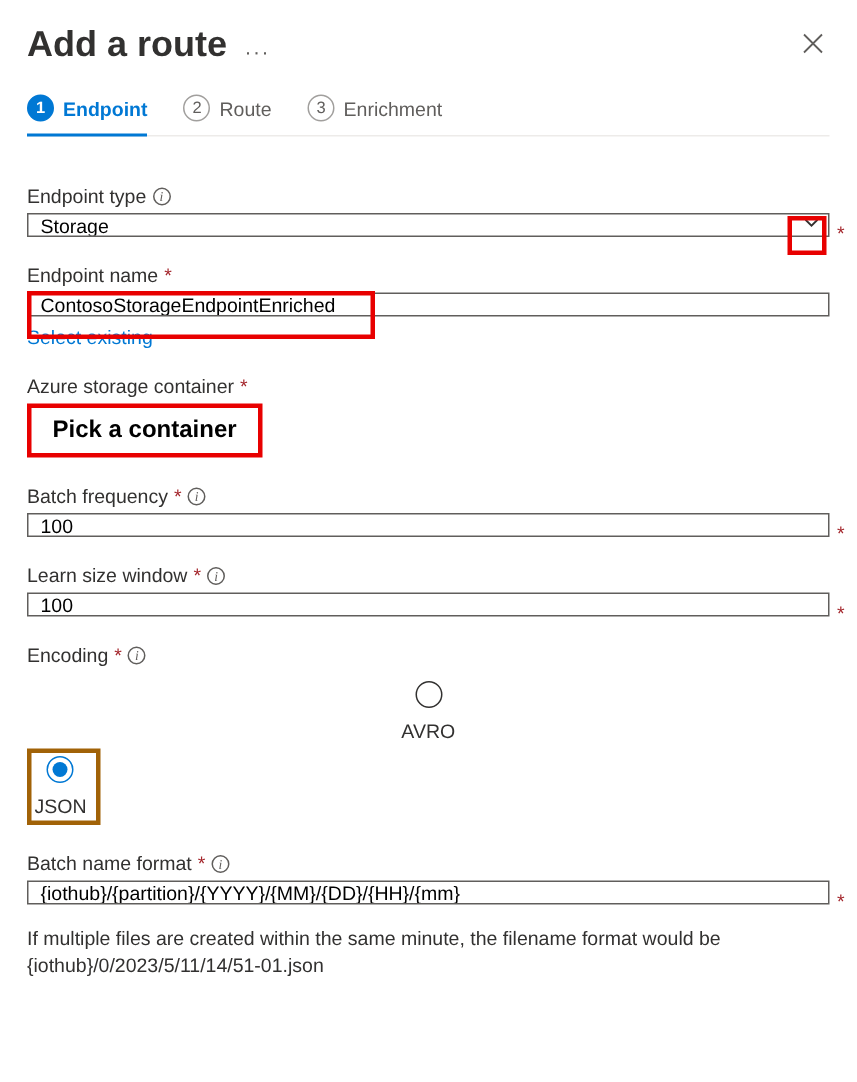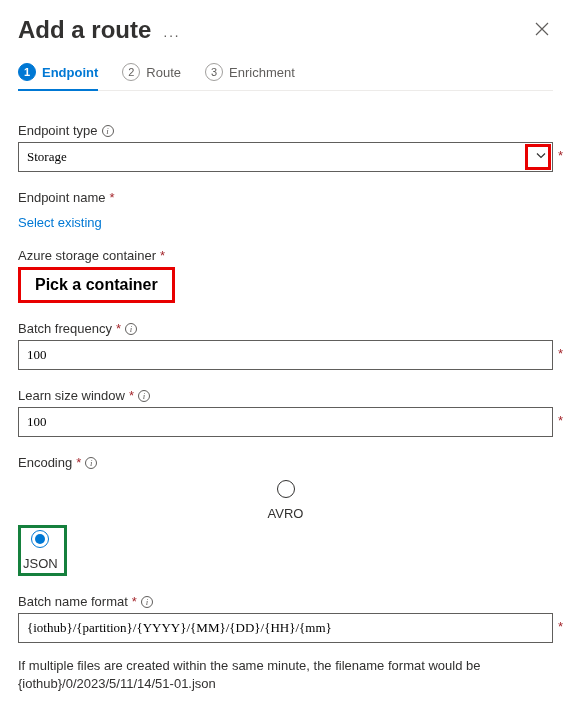--- a/index.html
+++ b/index.html
@@ -25,25 +25,25 @@
     .content { margin-top: 32px; }
     .desc { font-size: 13px; color: #323130; line-height: 1.4; }
     .link { color: #0078d4; text-decoration: none; cursor: pointer; }
     .field { margin-top: 18px; }
     .field-label { font-size: 13px; color: #323130; display: flex; align-items: center; gap: 4px; margin-bottom: 4px; }
     .required { color: #a4262c; }
     .info-icon { width: 12px; height: 12px; border: 1px solid #605e5c; border-radius: 50%; display: inline-flex; align-items: center; justify-content: center; font-size: 9px; color: #605e5c; font-style: italic; font-family: serif; }
     .select-wrap { position: relative; }
     .select, .text-input {
       width: 100%;
-      height: 30px;
+      height: 16px;
       border: 1px solid #605e5c;
       padding: 0 8px;
       font-size: 13px;
-      font-family: Liberation Serif, serif;
+      font-family: Liberation Sans, sans-serif;
       background: #fff;
     }
     .select { padding-right: 28px; }
     .chevron {
       position: absolute; right: 6px; top: 50%; transform: translateY(-50%);
       pointer-events: none;
     }
     .trailing-asterisk { color: #a4262c; position: absolute; right: -10px; top: 6px; }
     .input-row { position: relative; }
     .select-existing { color: #0078d4; font-size: 13px; margin-top: 6px; cursor: pointer; display: inline-block; }
@@ -57,21 +57,21 @@
       font-family: inherit;
     }
     .radio-group { margin-top: 6px; }
     .radio-row { display: flex; align-items: center; gap: 8px; padding: 4px 2px; cursor: pointer; flex-direction: column; }
     .radio-outer { width: 18px; height: 18px; border: 1px solid #323130; border-radius: 50%; display: inline-flex; align-items: center; justify-content: center; }
     .radio-outer.selected { border-color: #0078d4; }
     .radio-inner { width: 10px; height: 10px; background: #0078d4; border-radius: 50%; }
     .note { font-size: 13px; color: #323130; margin-top: 14px; line-height: 1.4; }
     
     .hl { border: 3px solid #e80000 !important; }
-    .hl-radio { border: 3px solid #15803d; display: inline-flex; align-items: center; gap: 8px; padding: 2px 6px 2px 2px; }
+    .hl-radio { border: 3px solid #a16207; display: inline-flex; align-items: center; gap: 8px; padding: 2px 6px 2px 2px; }
     .chevron-box { position:absolute; right:2px; top:2px; width:26px; height:26px; border:3px solid #e80000; pointer-events:none; }
     .name-highlight { position:absolute; left:0; top:-1px; height:32px; width:232px; border:3px solid #e80000; pointer-events:none; }
   </style>
 </head>
 <body>
 
 <div class="header">
   <div class="title-block">
     <span class="title">Add a route</span>
     <span class="more-icon">···</span>
@@ -114,20 +114,24 @@
       </span>
       <div class="chevron-box"></div>
       <span class="trailing-asterisk">*</span>
     </div>
   </div>
 
   <div class="field">
     <div class="field-label">
       <span>Endpoint name</span>
       <span class="required">*</span>
+    </div>
+    <div class="input-row">
+      <input class="text-input" value="ContosoStorageEndpointEnriched" style="">
+      <div class="name-highlight"></div>
     </div>
     <span class="select-existing">Select existing</span>
   </div>
 
   <div class="field">
     <div class="field-label">
       <span>Azure storage container</span>
       <span class="required">*</span>
     </div>
     <button class="pick-btn hl">Pick a container</button>

